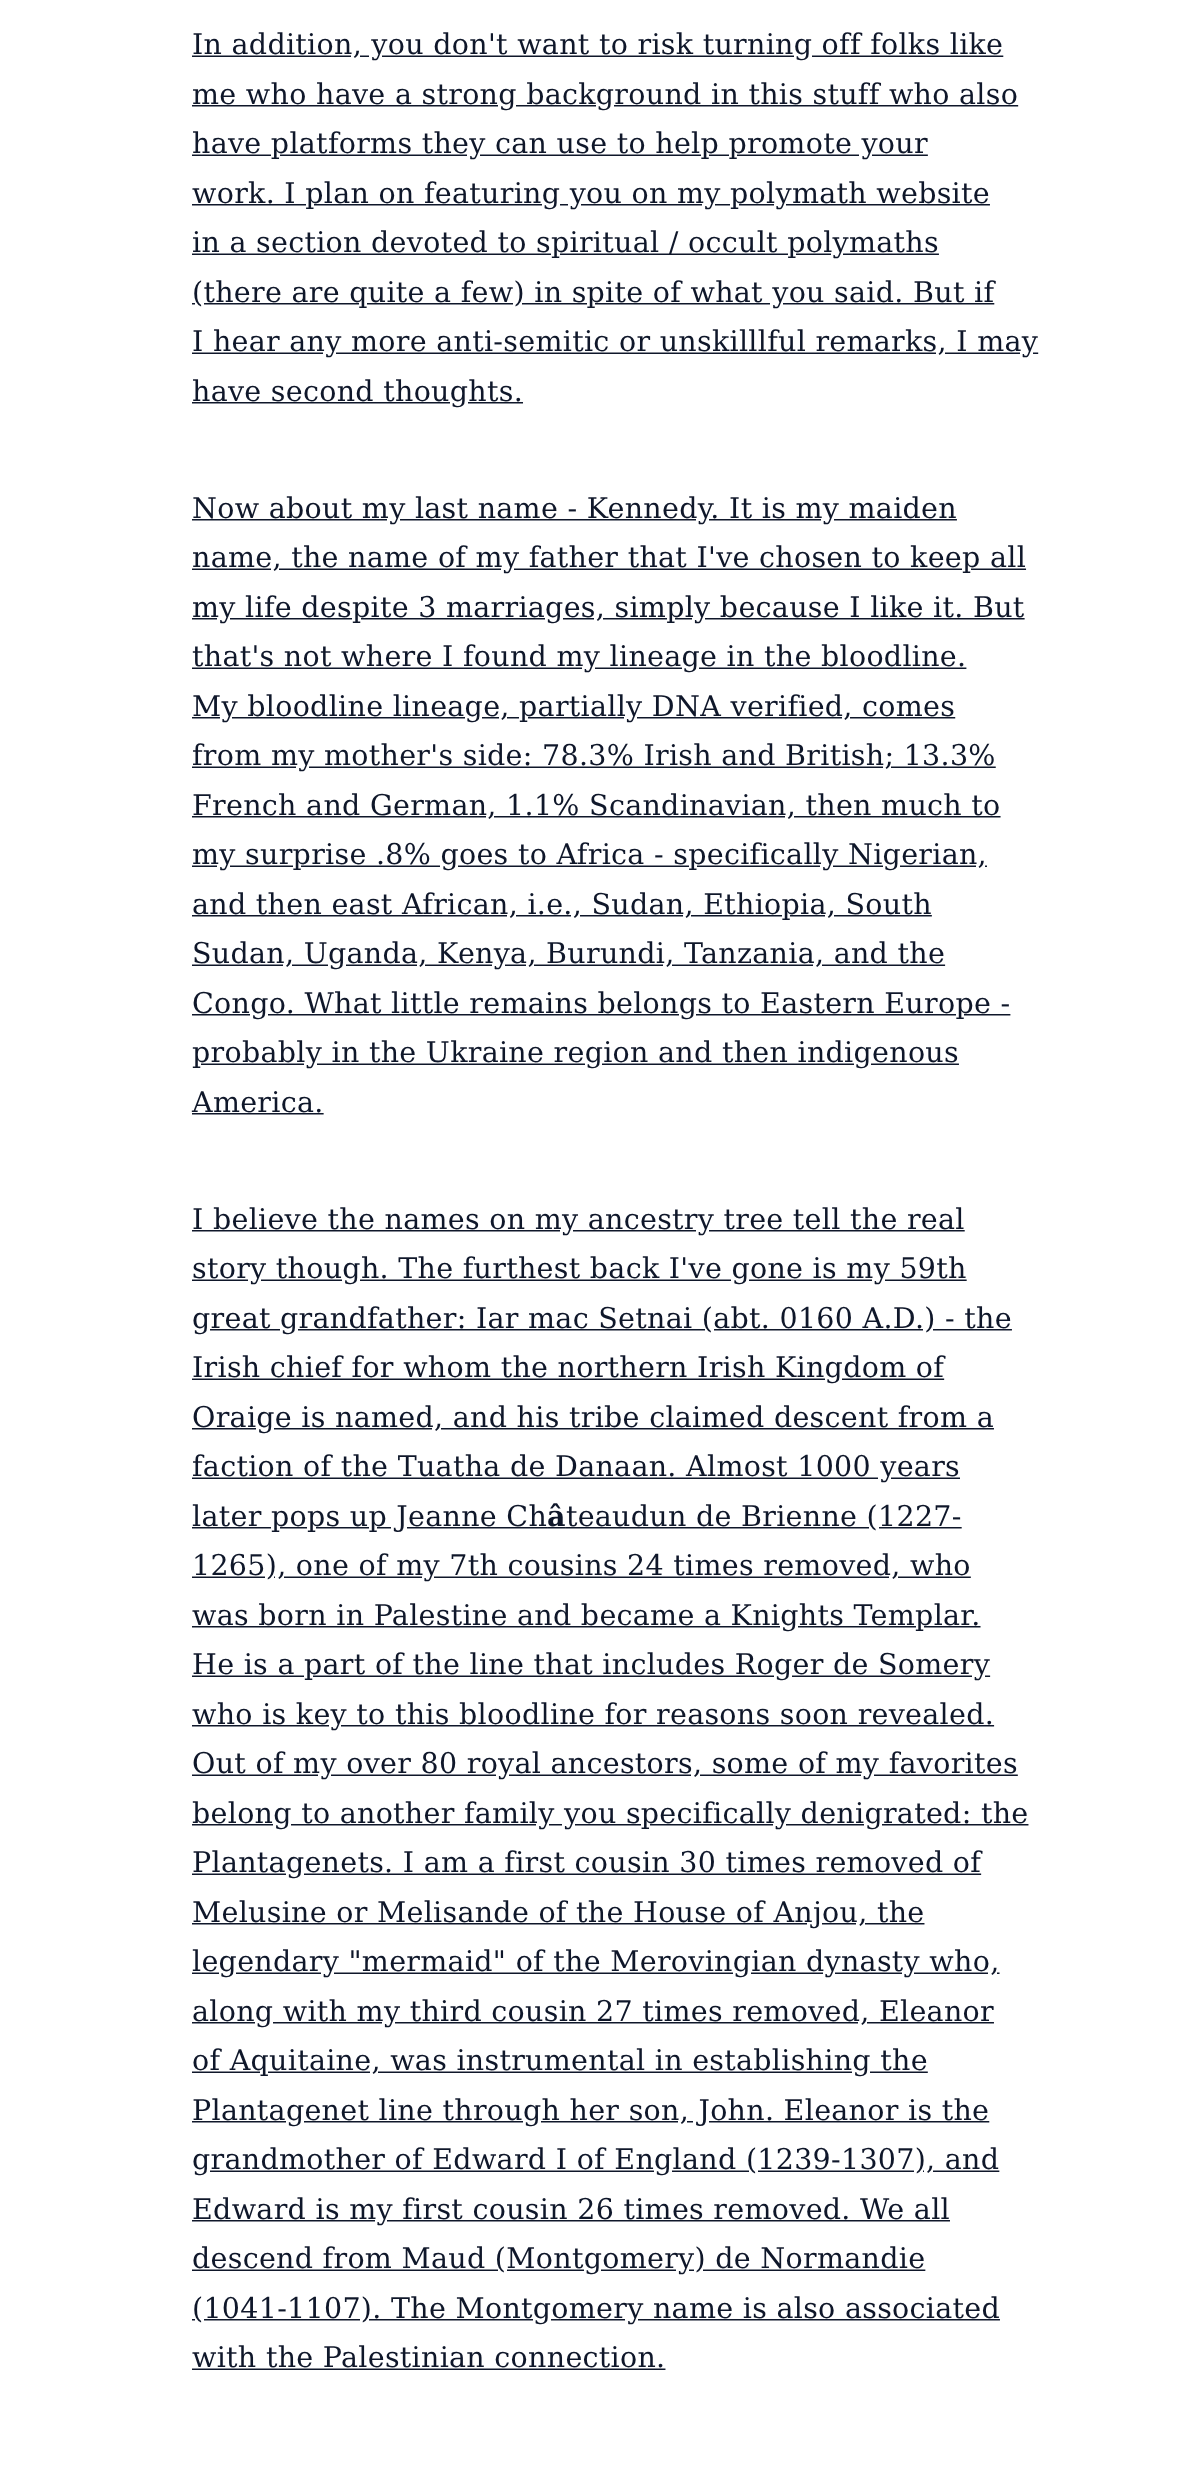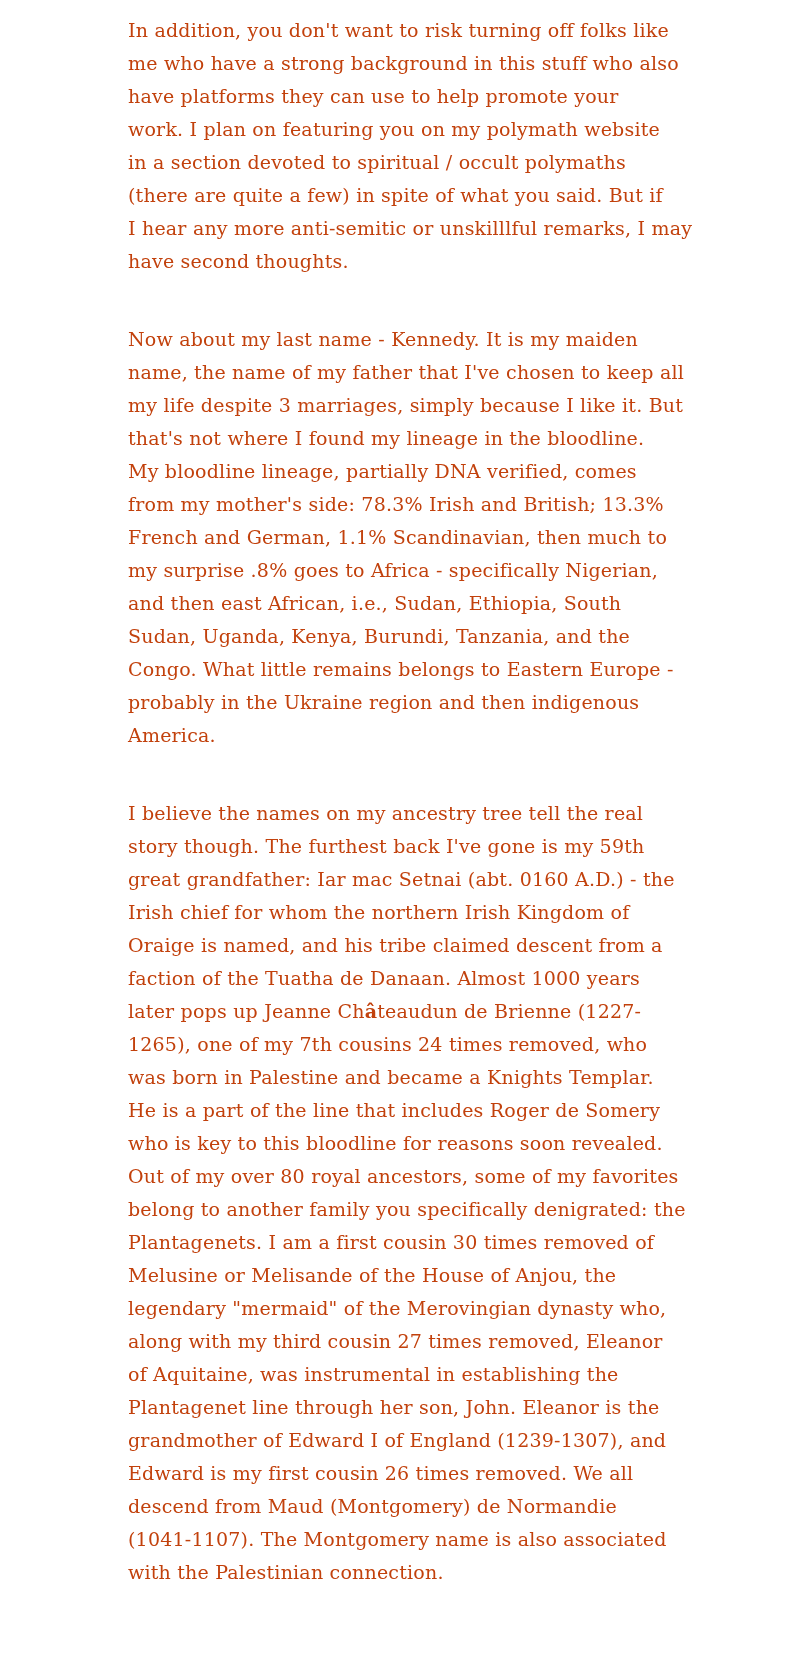--- a/index.html
+++ b/index.html
@@ -27,19 +27,19 @@
   }
   
   .doc .ff {
     font-weight: 700;
   }
 </style>
 </head>
 <body style="background: rgb(255, 255, 255);">
 
 <div class="page">
-  <div class="doc" style="color: #c2410c;">
+  <div class="doc" style="color: #0f172a; text-decoration: underline;">
 
   <p>In addition, you don't want to risk turning off folks like<br>me who have a strong background in this stuff who also<br>have platforms they can use to help promote your<br>work.  I plan on featuring you on my polymath website<br>in a section devoted to spiritual / occult polymaths<br>(there are quite a few) in spite of what you said.  But if<br>I hear any more anti-semitic or unskilllful remarks, I may<br>have second thoughts.</p>
       <p>Now about my last name - Kennedy. It is my maiden<br>name, the name of my father that I've chosen to keep all<br>my life despite 3 marriages, simply because I like it.  But<br>that's not where I found my lineage in the bloodline.<br>My bloodline lineage, partially DNA verified, comes<br>from my mother's side: 78.3% Irish and British; 13.3%<br>French and German, 1.1% Scandinavian, then much to<br>my surprise .8% goes to Africa - specifically Nigerian,<br>and then east African, i.e., Sudan, Ethiopia, South<br>Sudan, Uganda, Kenya, Burundi, Tanzania, and the<br>Congo.  What little remains belongs to Eastern Europe -<br>probably in the Ukraine region and then indigenous<br>America.</p>
       <p>I believe the names on my ancestry tree tell the real<br>story though. The furthest back I've gone is my 59th<br>great grandfather: Iar mac Setnai (abt. 0160 A.D.) - the<br>Irish chief for whom the northern Irish Kingdom of<br>Oraige is named, and his tribe claimed descent from a<br>faction of the Tuatha de Danaan.  Almost 1000 years<br>later pops up Jeanne Ch<span class="ff">â</span>teaudun de Brienne (1227-<br>1265), one of my 7th cousins 24 times removed, who<br>was born in Palestine and became a Knights Templar.<br>He is a part of the line that includes Roger de Somery<br>who is key to this bloodline for reasons soon revealed.<br>Out of my over 80 royal ancestors, some of my favorites<br>belong to another family you specifically denigrated: the<br>Plantagenets.  I am a first cousin 30 times removed of<br>Melusine or Melisande of the House of Anjou, the<br>legendary "mermaid" of the Merovingian dynasty who,<br>along with my third cousin 27 times removed, Eleanor<br>of Aquitaine, was instrumental in establishing the<br>Plantagenet line through her son, John. Eleanor is the<br>grandmother of Edward I of England (1239-1307), and<br>Edward is my first cousin 26 times removed. We all<br>descend from Maud (Montgomery) de Normandie<br>(1041-1107). The Montgomery name is also associated<br>with the Palestinian connection.</p>
     </div>
 </div>
 
 </body></html>

